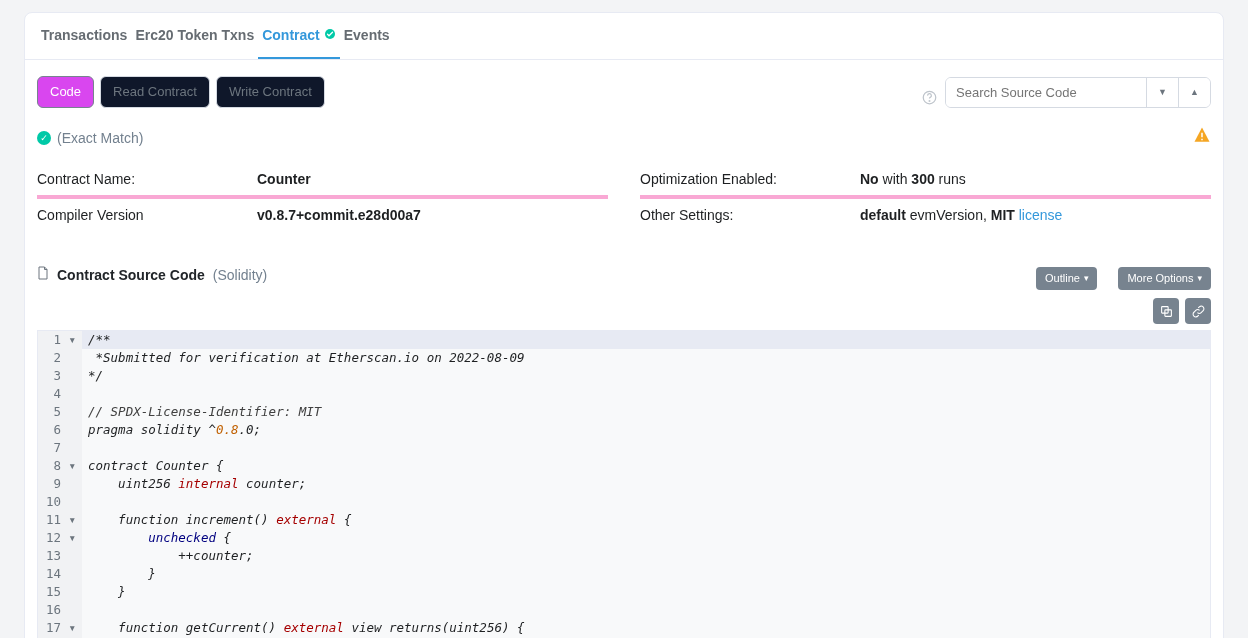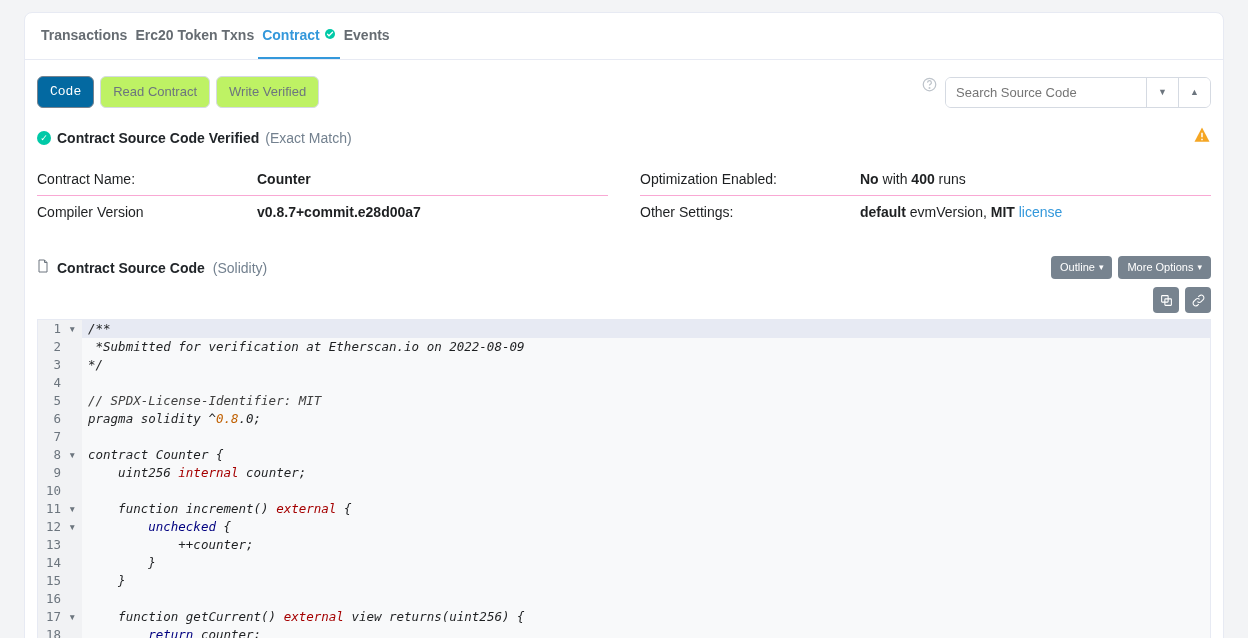--- a/index.html
+++ b/index.html
@@ -25,26 +25,26 @@
   .tab.active { color: #3498db; border-bottom-color: #3498db; }
   .verified-badge { color: #00c9a7; font-size: 10px; }
   .body { padding: 16px 12px; }
   .subtabs {
     display: flex; justify-content: space-between; align-items: center;
     margin-bottom: 18px;
   }
   .subtab-left { display: flex; gap: 6px; }
   .btn {
     display: inline-flex; align-items: center; gap: 6px;
-    background: #bef264; border: 1px solid #d5dae2; color: #6c757e;
+    background: #0f172a; border: 1px solid #d5dae2; color: #6c757e;
     border-radius: 6px; padding: 6px 12px; font-size: 13px; cursor: pointer;
     line-height: 1.4;
   }
-  .btn-primary { background: #0369a1; border-color: #77838f; color: #fff; font-family: Liberation Mono, monospace; }
-  .subtab-right { display: flex; align-items: flex-start; gap: 8px; }
+  .btn-primary { background: #d946ef; border-color: #77838f; color: #fff; }
+  .subtab-right { display: flex; align-items: flex-end; gap: 8px; }
   .help-icon { color: #bec4cb; font-size: 14px; }
   .search-wrap {
     display: flex; border: 1px solid #d5dae2; border-radius: 6px; overflow: hidden;
   }
   .search-input {
     border: none; outline: none; padding: 7px 10px; width: 200px; font-size: 13px;
     color: #6c757e;
   }
   .search-btn {
     background: #fff; border: none; border-left: 1px solid #d5dae2;
@@ -62,21 +62,21 @@
     font-size: 9px;
   }
   .status-title { font-weight: 700; }
   .muted { color: #73818f; font-weight: 400; }
   .warn-icon { color: #f5a623; font-size: 18px; }
   .info-grid {
     display: flex; gap: 32px; margin-bottom: 28px;
   }
   .info-col { flex: 1; }
   .info-row {
-    display: flex; padding: 8px 0; border-bottom: 1px solid #f9a8d4;
+    display: flex; padding: 8px 0; border-bottom: 4px solid #f9a8d4;
   }
   .info-col .info-row:last-child { border-bottom: none; }
   .info-label { width: 220px; color: #1e2022; }
   .info-value { font-weight: 700; color: #1e2022; }
   .info-value .normal { font-weight: 400; }
   .link { color: #3498db; cursor: pointer; text-align: right; }
   .section-header {
     display: flex; justify-content: space-between; align-items: center;
     margin: 26px 0 8px;
   }
@@ -128,21 +128,21 @@
     </div>
     <div class="tab">Events</div>
   </div>
 
   <div class="body">
 
     <div class="subtabs">
       <div class="subtab-left">
         <button class="btn btn-primary">Code</button>
         <button class="btn">Read Contract</button>
-        <button class="btn">Write Verified</button>
+        <button class="btn">Write Contract</button>
       </div>
       <div class="subtab-right">
         <span class="help-icon">
           <svg width="15" height="15" viewBox="0 0 24 24" fill="none" stroke="#bec4cb" stroke-width="2">
               <circle cx="12" cy="12" r="10"></circle>
               <path d="M9 9a3 3 0 1 1 4.2 2.7c-.8.5-1.2 1-1.2 1.8"></path>
               <circle cx="12" cy="17.5" r="0.6" fill="#bec4cb"></circle>
             </svg>
         </span>
         <div class="search-wrap">
@@ -153,21 +153,20 @@
           <button class="search-btn">
               <span class="chev">▲</span>
             </button>
         </div>
       </div>
     </div>
 
     <div class="status-row">
       <div class="status-left">
         <span class="check-icon">✓</span>
-        <span class="status-title">Contract Source Code Verified</span>
         <span class="muted">(Exact Match)</span>
       </div>
       <span class="warn-icon">
         <svg width="18" height="18" viewBox="0 0 24 24" fill="#f5a623">
             <path d="M12 2 L22 21 H2 Z"></path>
             <rect x="11" y="9" width="2" height="6" fill="#fff"></rect>
             <rect x="11" y="17" width="2" height="2" fill="#fff"></rect>
           </svg>
       </span>
     </div>
@@ -180,21 +179,21 @@
         </div>
         <div class="info-row">
           <div class="info-label">Compiler Version</div>
           <div class="info-value">v0.8.7+commit.e28d00a7</div>
         </div>
       </div>
       <div class="info-col">
         <div class="info-row">
           <div class="info-label">Optimization Enabled:</div>
           <div class="info-value">
-            <span>No</span><span class="normal"> with </span><span>400</span><span class="normal"> runs</span>
+            <span>No</span><span class="normal"> with </span><span>300</span><span class="normal"> runs</span>
           </div>
         </div>
         <div class="info-row">
           <div class="info-label">Other Settings:</div>
           <div class="info-value">
             <span>default</span><span class="normal"> evmVersion, </span><span>MIT </span><span class="normal link">license</span>
           </div>
         </div>
       </div>
     </div>
@@ -203,21 +202,21 @@
       <div class="section-title">
         <span class="file-icon">
           <svg width="12" height="14" viewBox="0 0 24 28" fill="none" stroke="#6c757e" stroke-width="2">
               <path d="M4 2h11l5 5v19H4z"></path>
               <path d="M15 2v5h5"></path>
             </svg>
         </span>
         <span style="font-weight:700">Contract Source Code</span>
         <span class="muted">(Solidity)</span>
       </div>
-      <div style="display:flex; gap:6px;">
+      <div style="display:flex; gap:21px;margin-top:8px;">
         <button class="btn-sm">
           <span>Outline</span>
             <span class="chev">▾</span>
         </button>
         <button class="btn-sm">
           <span>More Options</span>
             <span class="chev">▾</span>
         </button>
       </div>
     </div>

